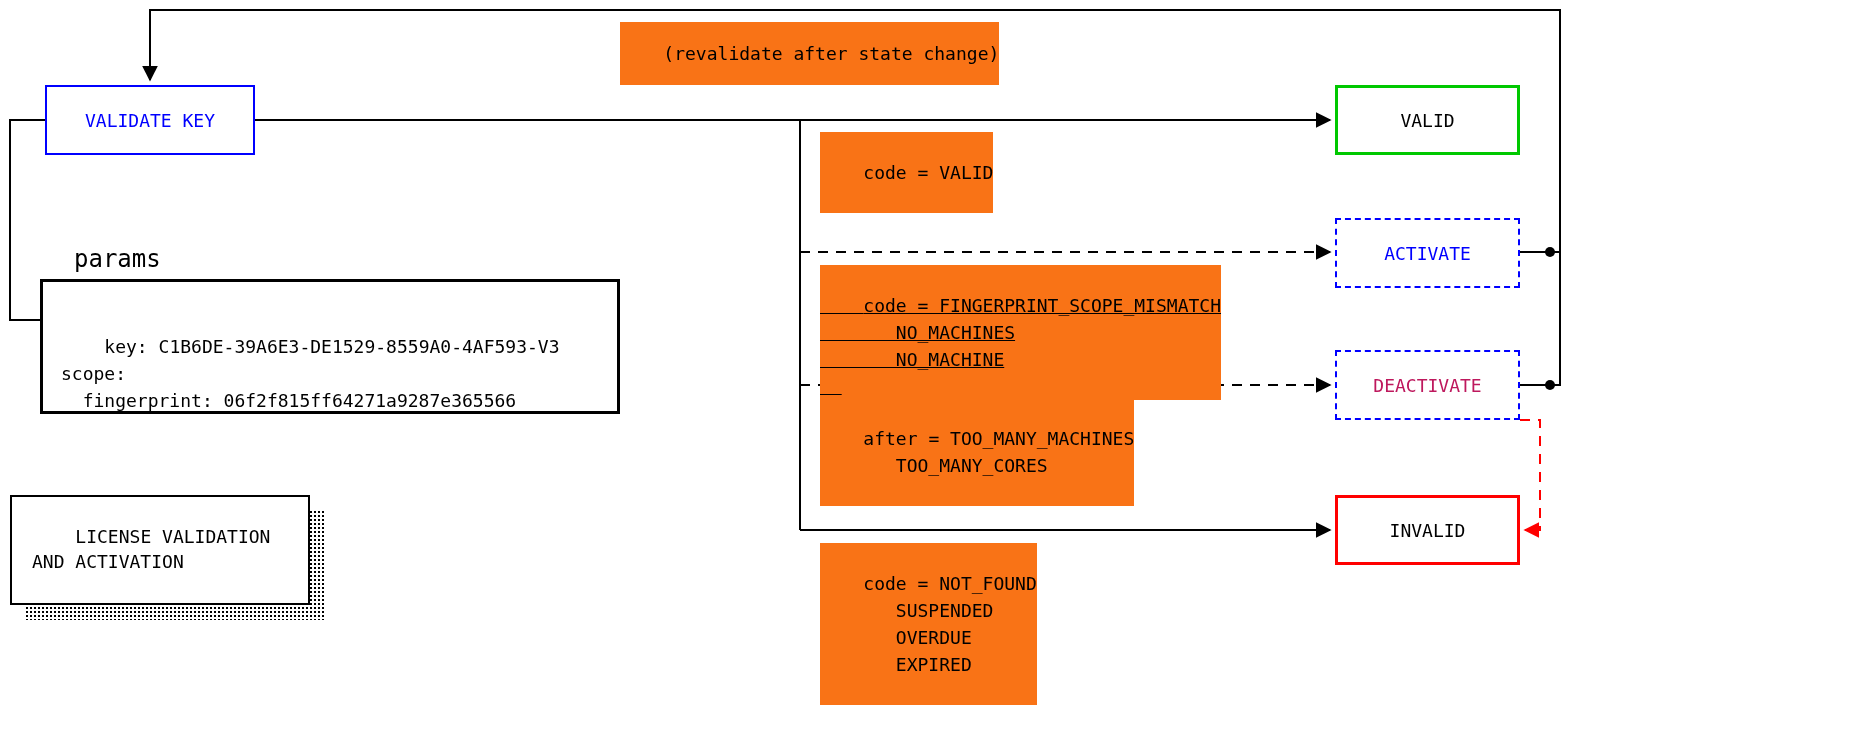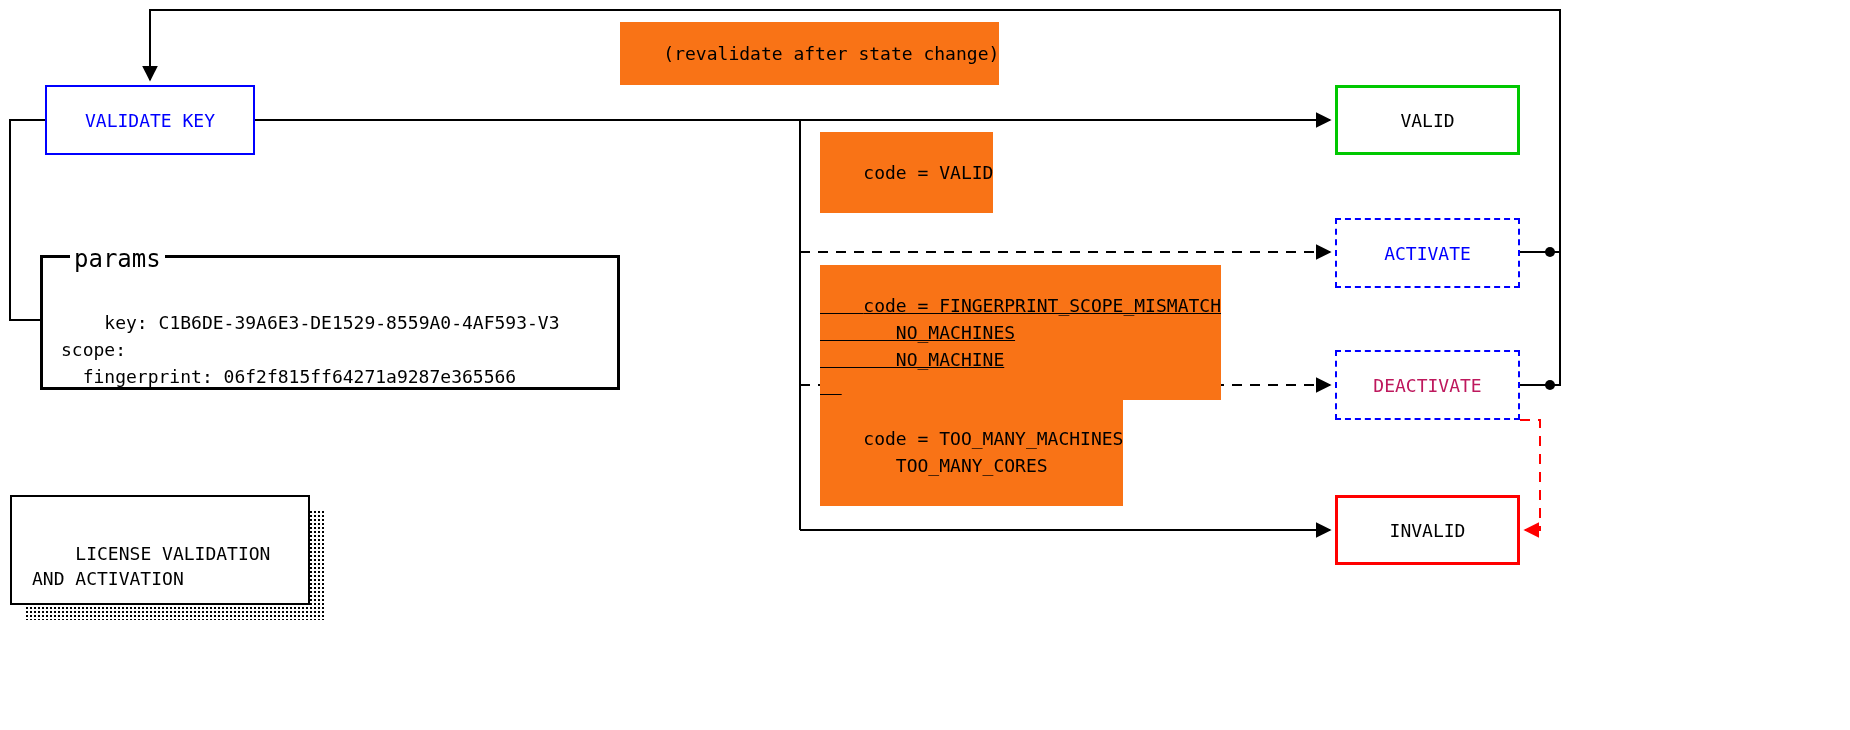--- a/index.html
+++ b/index.html
@@ -36,32 +36,33 @@
     padding: 0 4px;
     font-size: 24px;
   }
   .params-box {
     position: absolute;
     border: 3px solid #000;
     box-sizing: border-box;
     padding: 24px 20px 18px 18px;
     white-space: pre;
     line-height: 1.5;
+    margin-top: 24px;
   }
   .title-shadow {
     position: absolute;
     background-image: radial-gradient(#000 1px, transparent 1px);
     background-size: 4px 4px;
   }
   .title-box {
     position: absolute;
     border: 2px solid #000;
     background: #fff;
     box-sizing: border-box;
-    padding: 19px 20px;
+    padding: 2px 20px;
     white-space: pre;
     line-height: 1.4;
   }
   svg.wires {
     position: absolute;
     left: 0; top: 0;
     width: 1850px; height: 730px;
     pointer-events: none;
   }
 </style>
@@ -133,22 +134,28 @@
 
   <div class="label" style="left:820px; top:132px; line-height:1.5;">
     <span>code = VALID</span>
   </div>
   <div class="label" style="left:820px; top:265px; line-height:1.5;text-decoration:underline;">
     <span>code = FINGERPRINT_SCOPE_MISMATCH
        NO_MACHINES
        NO_MACHINE</span>
   </div>
   <div class="label" style="left:820px; top:398px; line-height:1.5;">
-    <span>code = TOO_MANY_MACHINES
+    <span>after = TOO_MANY_MACHINES
        TOO_MANY_CORES</span>
+  </div>
+  <div class="label" style="left:820px; top:543px; line-height:1.5;">
+    <span>code = NOT_FOUND
+       SUSPENDED
+       OVERDUE
+       EXPIRED</span>
   </div>
 
   <div class="params-box" style="left:40px; top:255px; width:580px; height:135px;">
     <span>key: C1B6DE-39A6E3-DE1529-8559A0-4AF593-V3
 scope:
   fingerprint: 06f2f815ff64271a9287e365566</span>
   </div>
   <div class="legend-title" style="left:70px; top:245px;">
     <span>params</span>
   </div>

